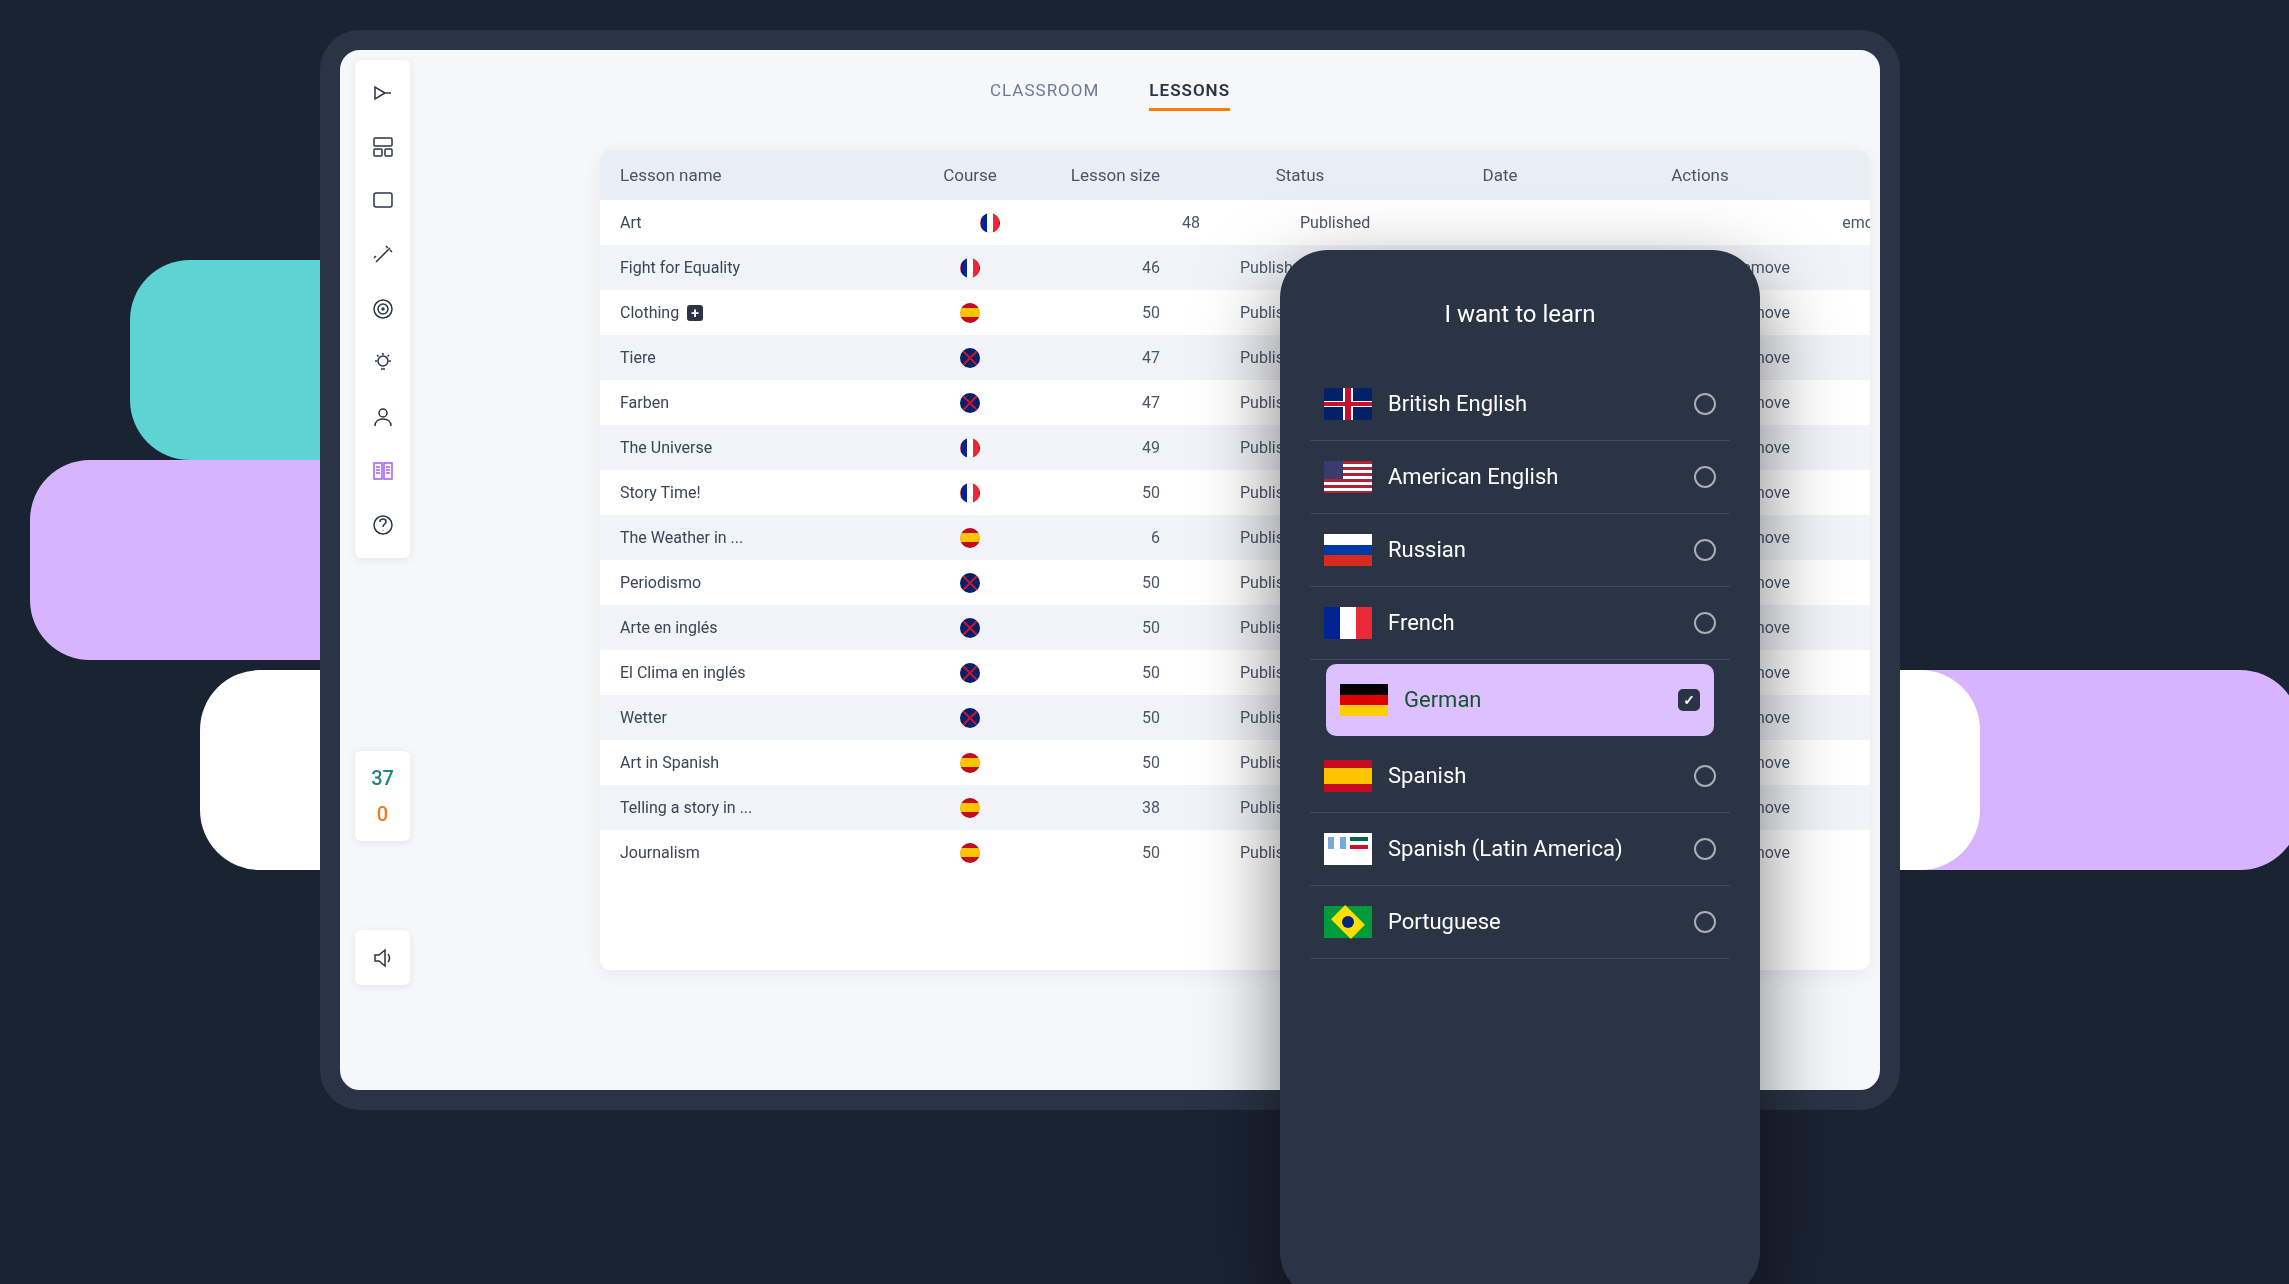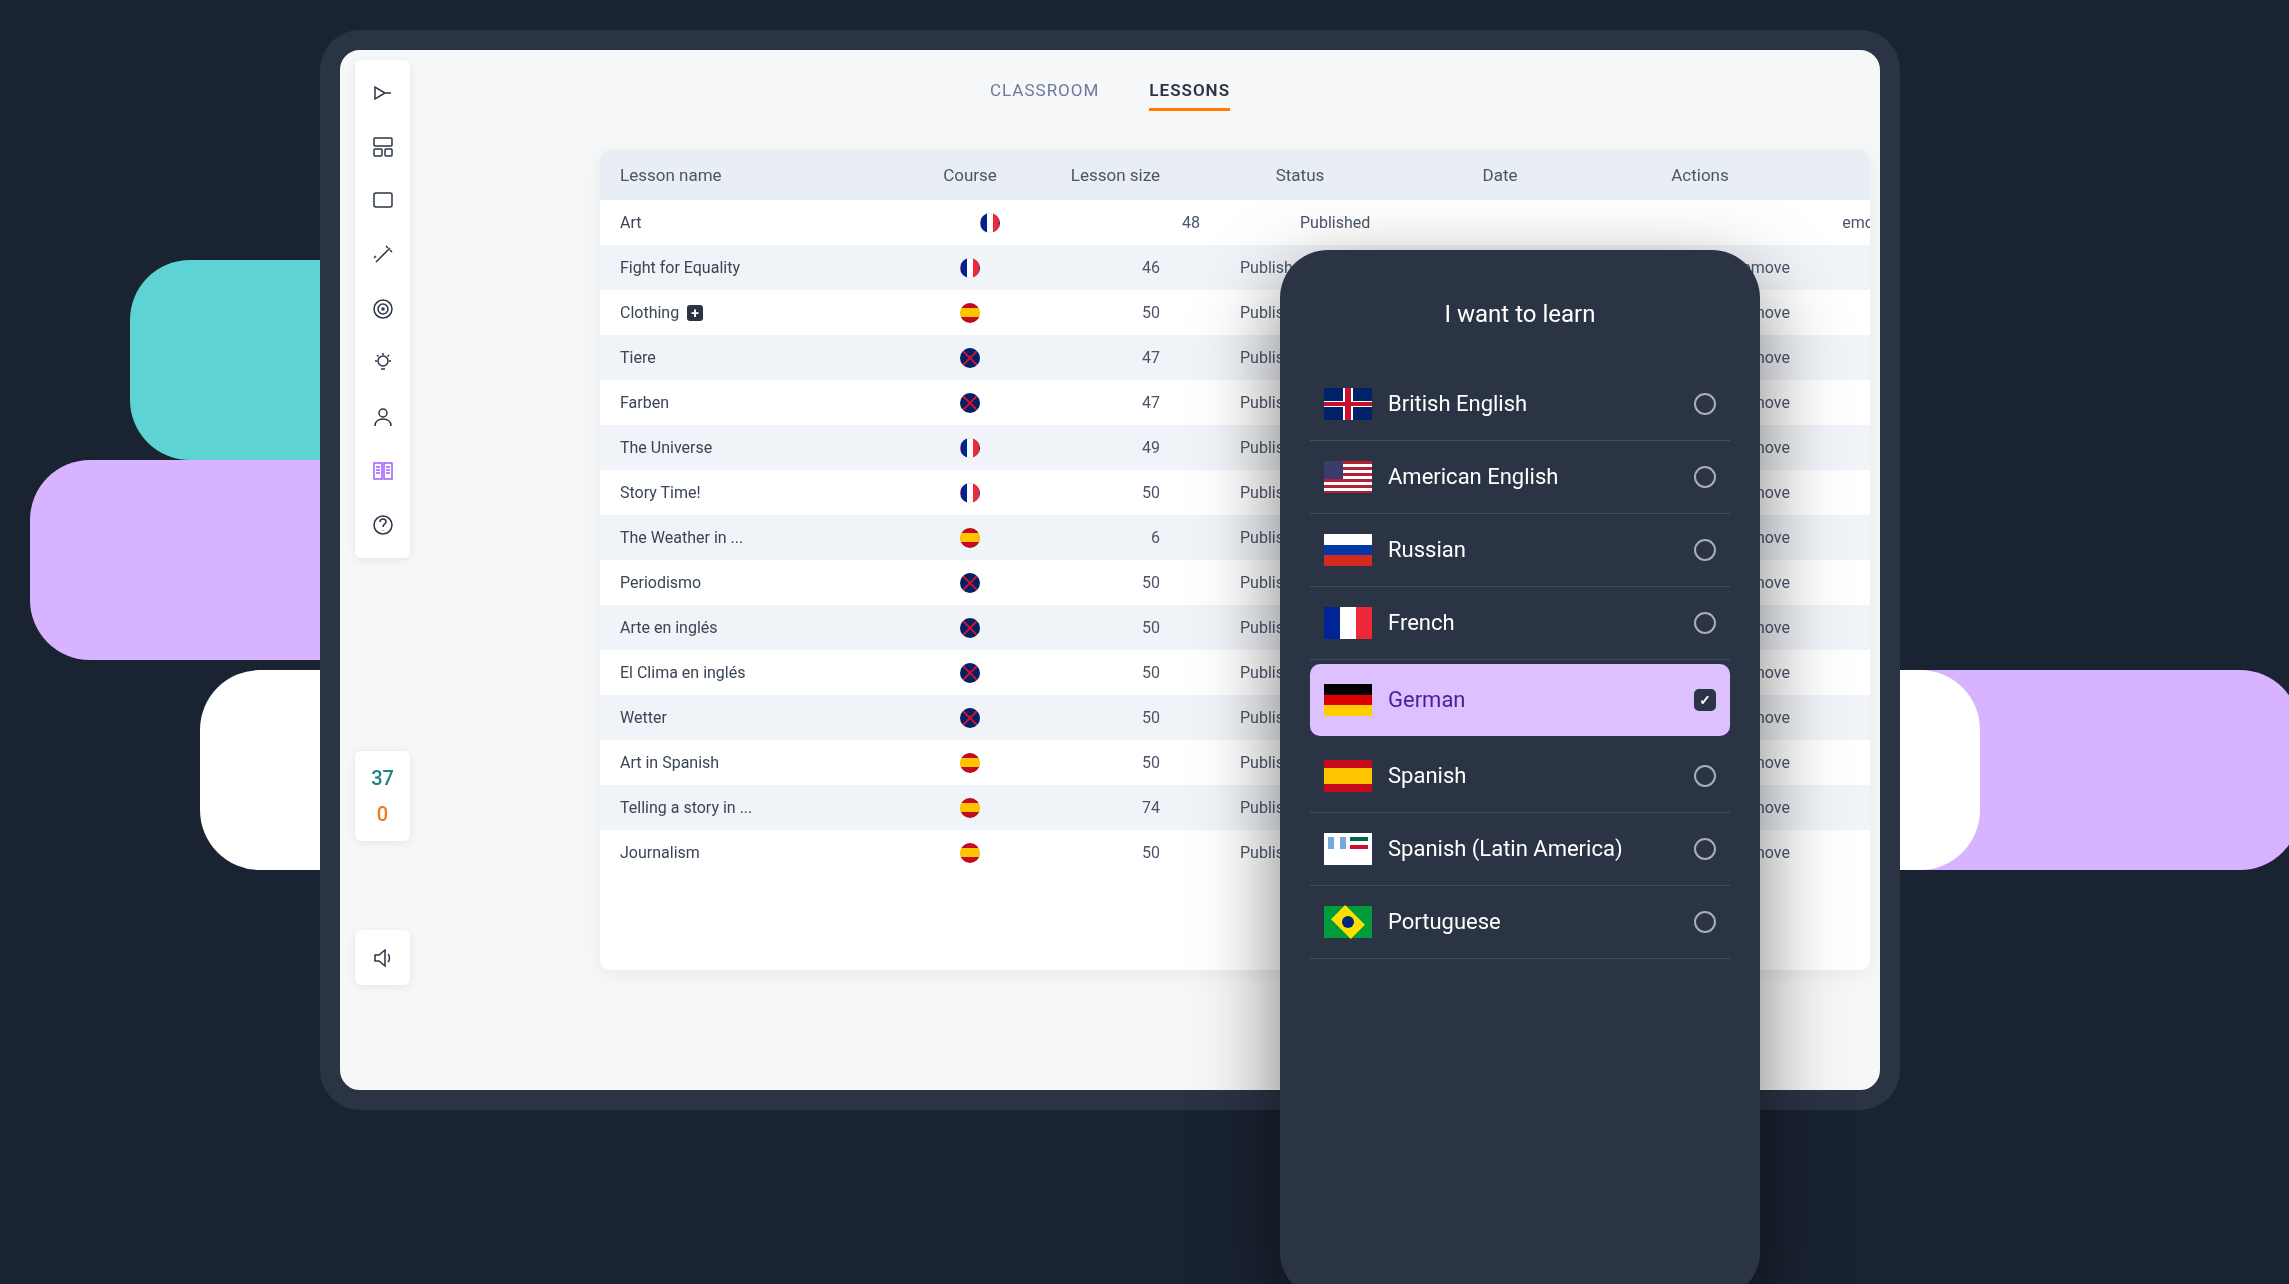--- a/index.html
+++ b/index.html
@@ -141,21 +141,21 @@
     padding: 50px 30px;
     color:#fff;
   }
   .phone-title { text-align:center; font-size:24px; margin-bottom: 40px; }
   .lang-row {
     display:flex; align-items:center; gap:16px;
     padding: 20px 14px;
     border-bottom:1px solid rgba(255,255,255,0.12);
     cursor:pointer;
   }
-  .lang-row.selected { background:#dcc0ff; color:#4c1d95; border-radius:10px; border-bottom:none; margin:4px 0; }
+  .lang-row.selected { background:#dcc0ff; color:#14532d; border-radius:10px; border-bottom:none; margin:4px 16px; }
   .lang-label { flex:1; font-size:22px; line-height:1.25; }
   .radio { width:22px; height:22px; border:2px solid rgba(255,255,255,0.6); border-radius:50%; }
   .lang-row.selected .radio { border:none; background:#2a3445; display:flex; align-items:center; justify-content:center; border-radius:5px; }
   .lang-row.selected .radio::after { content:"✓"; color:#fff; font-size:14px; font-weight:bold; }
 
   .rflag { width:48px; height:32px; flex-shrink:0; display:inline-block; position:relative; }
   .rflag-gb { background:#012169; position:relative; overflow:hidden; }
   .rflag-gb::before { content:""; position:absolute; inset:0; background: linear-gradient(to bottom, transparent 40%, #fff 40% 60%, transparent 60%), linear-gradient(to right, transparent 40%, #fff 40% 60%, transparent 60%); }
   .rflag-gb::after { content:""; position:absolute; inset:0; background: linear-gradient(to bottom, transparent 44%, #c8102e 44% 56%, transparent 56%), linear-gradient(to right, transparent 44%, #c8102e 44% 56%, transparent 56%); }
   .rflag-us { background:repeating-linear-gradient(180deg,#b22234 0 3px,#fff 3px 6px); position:relative; }
@@ -435,21 +435,21 @@
           <div class="cell-date"></div>
           <div class="cell-actions">emove</div>
         </div>
         <div class="row">
           <div class="cell-name">
             <span>Telling a story in ...</span>
           </div>
           <div class="cell-course">
             <span class="flag-dot flag-es"></span>
           </div>
-          <div class="cell-size">74</div>
+          <div class="cell-size">38</div>
           <div class="cell-status">Publishe</div>
           <div class="cell-date"></div>
           <div class="cell-actions">emove</div>
         </div>
         <div class="row">
           <div class="cell-name">
             <span>Journalism</span>
           </div>
           <div class="cell-course">
             <span class="flag-dot flag-es"></span>

